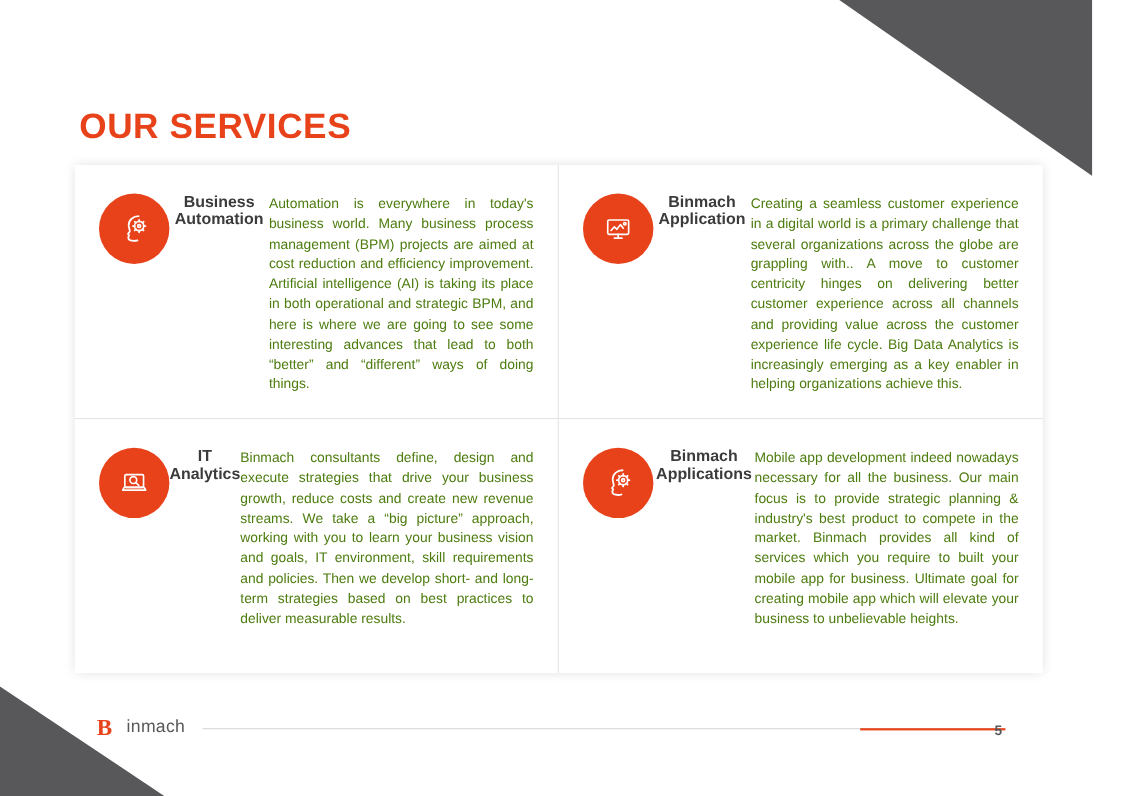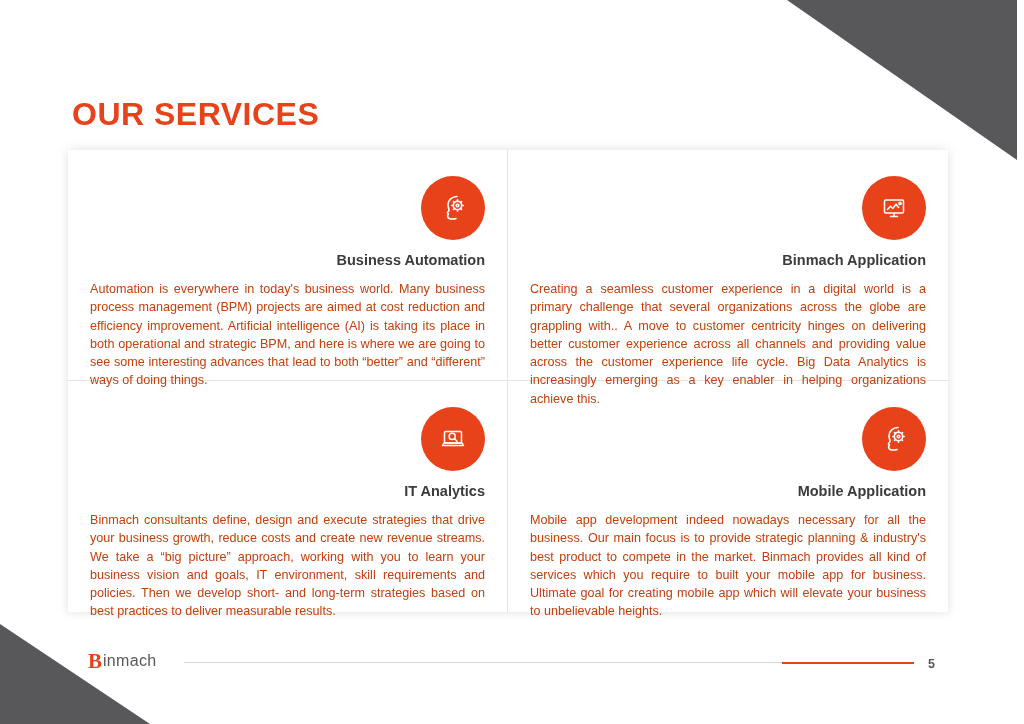--- a/index.html
+++ b/index.html
@@ -12,21 +12,20 @@
     background: #ffffff;
     font-family: "Liberation Sans", sans-serif;
     overflow: hidden;
   }
   .slide {
     position: relative;
     width: 993px;
     height: 724px;
     background: #ffffff;
     overflow: hidden;
-    padding-left: 24px;
   }
   
   .corner-tr {
     position: absolute;
     top: 0;
     right: 0;
     width: 0;
     height: 0;
     border-top: 160px solid #58585a;
     border-left: 230px solid transparent;
@@ -62,22 +61,22 @@
     box-shadow: 0 0 10px rgba(0,0,0,0.13);
     display: flex;
     flex-wrap: wrap;
   }
   .cell {
     width: 50%;
     height: 50%;
     box-sizing: border-box;
     padding: 26px 22px 10px 22px;
     display: flex;
-    flex-direction: column;
-    align-items: flex-end;
+    flex-direction: row;
+    align-items: flex-start;
     position: relative;
   }
   .cell.border-right { border-right: 1px solid #e4e4e4; }
   .cell.border-bottom { border-bottom: 1px solid #e4e4e4; }
 
   .icon-circle {
     width: 64px;
     height: 64px;
     border-radius: 50%;
     background: #e8421b;
@@ -92,21 +91,21 @@
   .cell-title {
     font-size: 14.5px;
     color: #3b3b3b;
     font-weight: bold;
     margin-bottom: 12px;
     text-align: center;
   }
   .cell-body {
     font-size: 12.6px;
     line-height: 1.45;
-    color: #c2410c;
+    color: #4d7c0f;
     text-align: justify;
     width: 100%;
     max-width: 412px;
   }
 
   .footer-logo {
     position: absolute;
     left: 88px;
     bottom: 52px;
     display: flex;
@@ -118,20 +117,21 @@
     font-size: 21px;
     font-weight: bold;
     line-height: 1;
     margin-right: 1px;
     font-family: "Liberation Serif", serif;
   }
   .footer-logo .word {
     color: #58585a;
     font-size: 16px;
     letter-spacing: 0.3px;
+    margin-left: 12px;
   }
   .footer-rule {
     position: absolute;
     left: 184px;
     bottom: 61px;
     width: 730px;
     height: 1px;
     background: #d8d8d8;
   }
   .footer-rule-accent {
@@ -204,21 +204,21 @@
 
     <div class="cell">
       <div class="icon-circle">
         <svg width="34" height="34" viewBox="0 0 34 34" fill="none" stroke="#ffffff" stroke-width="1.6">
           <path d="M21 5.5c-5 0-9 3.6-9 8.2 0 2.3 1 4 1 5.6 0 1.1-1.6 1.4-1.6 2.4 0 .8 1 1 1 1 0 1.2-.8 1.4-.8 2.2 0 1.9 2.4 3.1 5.4 3.1 1.2 0 2.3-.2 3-.5" stroke-linecap="round" stroke-linejoin="round"></path>
           <circle cx="21.5" cy="14.5" r="4.2"></circle>
           <path d="M21.5 8.8v1.6M21.5 18.6v1.6M15.8 14.5h1.6M25.6 14.5h1.6M17.5 10.5l1.1 1.1M24.4 17.4l1.1 1.1M25.6 10.5l-1.1 1.1M18.6 17.4l-1.1 1.1" stroke-linecap="round"></path>
           <circle cx="21.5" cy="14.5" r="1.3"></circle>
         </svg>
       </div>
-      <div class="cell-title">Mobile Application</div>
+      <div class="cell-title">Binmach Applications</div>
       <div class="cell-body">Mobile app development indeed nowadays necessary for all the business. Our main focus is to provide strategic planning &amp; industry's best product to compete in the market. Binmach provides all kind of services which you require to built your mobile app for business. Ultimate goal for creating mobile app which will elevate your business to unbelievable heights.</div>
     </div>
 
   </div>
 
   <div class="footer-logo">
     <span class="mark">B</span>
     <span class="word">inmach</span>
   </div>
   <div class="footer-rule"></div>

